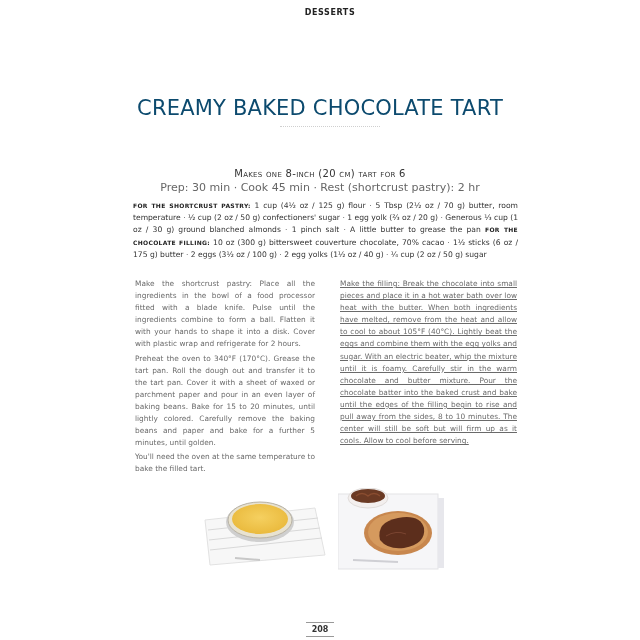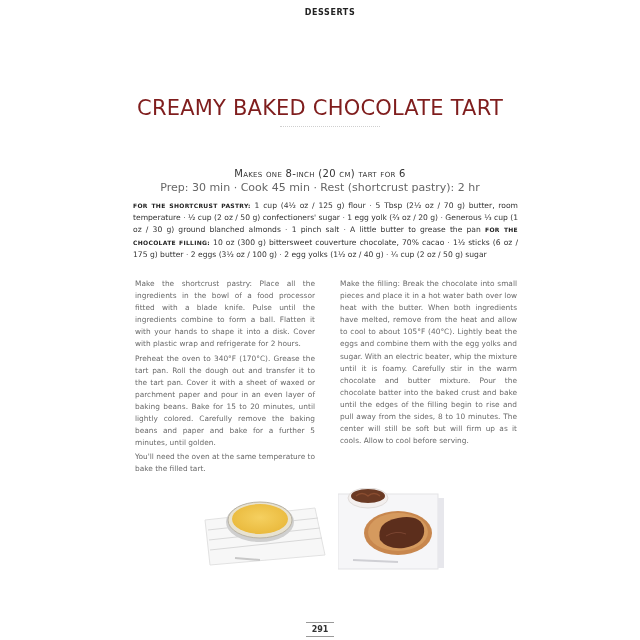--- a/index.html
+++ b/index.html
@@ -1,26 +1,26 @@
 <!DOCTYPE html>
 <html><head>
   <meta charset="utf-8">
   <style>
     html, body { margin: 0; padding: 0; background: #ffffff; }
     body { width: 640px; height: 640px; position: relative; overflow: hidden; font-family: "DejaVu Sans", sans-serif; color: #333; }
     .section-label { position: absolute; top: 8px; left: 10px; width: 640px; text-align: center; font-size: 8px; font-weight: bold; letter-spacing: 0.6px; color: #222; }
-    .title { position: absolute; top: 96px; left: 0; width: 640px; text-align: center; font-size: 21px; color: #7f1d1d; letter-spacing: 0.2px; font-weight: normal; }
+    .title { position: absolute; top: 96px; left: 0; width: 640px; text-align: center; font-size: 21px; color: #0c4a6e; letter-spacing: 0.2px; font-weight: normal; }
     .title-rule { position: absolute; top: 126px; left: 280px; width: 100px; height: 1px; border-top: 1px dotted #cfcfcf; }
     .yield { position: absolute; top: 168px; left: 0; width: 640px; text-align: center; font-size: 10px; color: #333; font-variant: small-caps; letter-spacing: 0.3px; }
     .times { position: absolute; top: 181px; left: 0; width: 640px; text-align: center; font-size: 11px; color: #666; }
     .ingredients { position: absolute; top: 200px; left: 133px; width: 385px; font-size: 7.6px; line-height: 12.2px; color: #333; text-align: justify; }
     .ing-label { font-size: 6px; font-weight: bold; letter-spacing: 0.3px; text-transform: uppercase; color: #222; }
     .col { position: absolute; top: 276px; font-size: 7.4px; line-height: 12.1px; color: #6a6a6a; text-align: justify; }
     .col-left { left: 133px; width: 184px; }
-    .col-right { left: 338px; width: 181px; }
+    .col-right { left: 338px; width: 181px; text-decoration: underline; }
     .col p { margin: 2px; }
     .photo { position: absolute; }
     .page-number { position: absolute; top: 622px; left: 306px; width: 28px; text-align: center; font-size: 8px; font-weight: bold; color: #333; border-top: 1px solid #999; border-bottom: 1px solid #999; padding: 2px 0; }
   </style>
 </head>
 <body>
 
 <div class="section-label">DESSERTS</div>
 
 <h1 class="title" style="margin:0;">CREAMY BAKED CHOCOLATE TART</h1>
@@ -66,13 +66,13 @@
   <ellipse cx="30" cy="10" rx="20" ry="10" fill="#f3efee" stroke="#e0dcda"></ellipse>
   <ellipse cx="30" cy="8" rx="17" ry="7" fill="#6b3a24"></ellipse>
   <path d="M18,8 q6,-5 12,0 q6,-5 12,0" stroke="#8a4d30" stroke-width="1.5" fill="none"></path>
   <ellipse cx="60" cy="45" rx="34" ry="22" fill="#c8874e"></ellipse>
   <ellipse cx="60" cy="44" rx="30" ry="19" fill="#d59a5e"></ellipse>
   <path d="M42,52 q-4,-18 18,-22 q22,-4 26,10 q2,16 -20,20 q-16,2 -24,-8 z" fill="#5c2e1c"></path>
   <path d="M48,48 q10,-6 20,-2" stroke="#7a4430" stroke-width="1" fill="none"></path>
   <line x1="15" y1="72" x2="60" y2="74" stroke="#cfcfd4" stroke-width="2"></line>
 </svg>
 
-<div class="page-number">291</div>
+<div class="page-number">208</div>
 
 </body></html>

